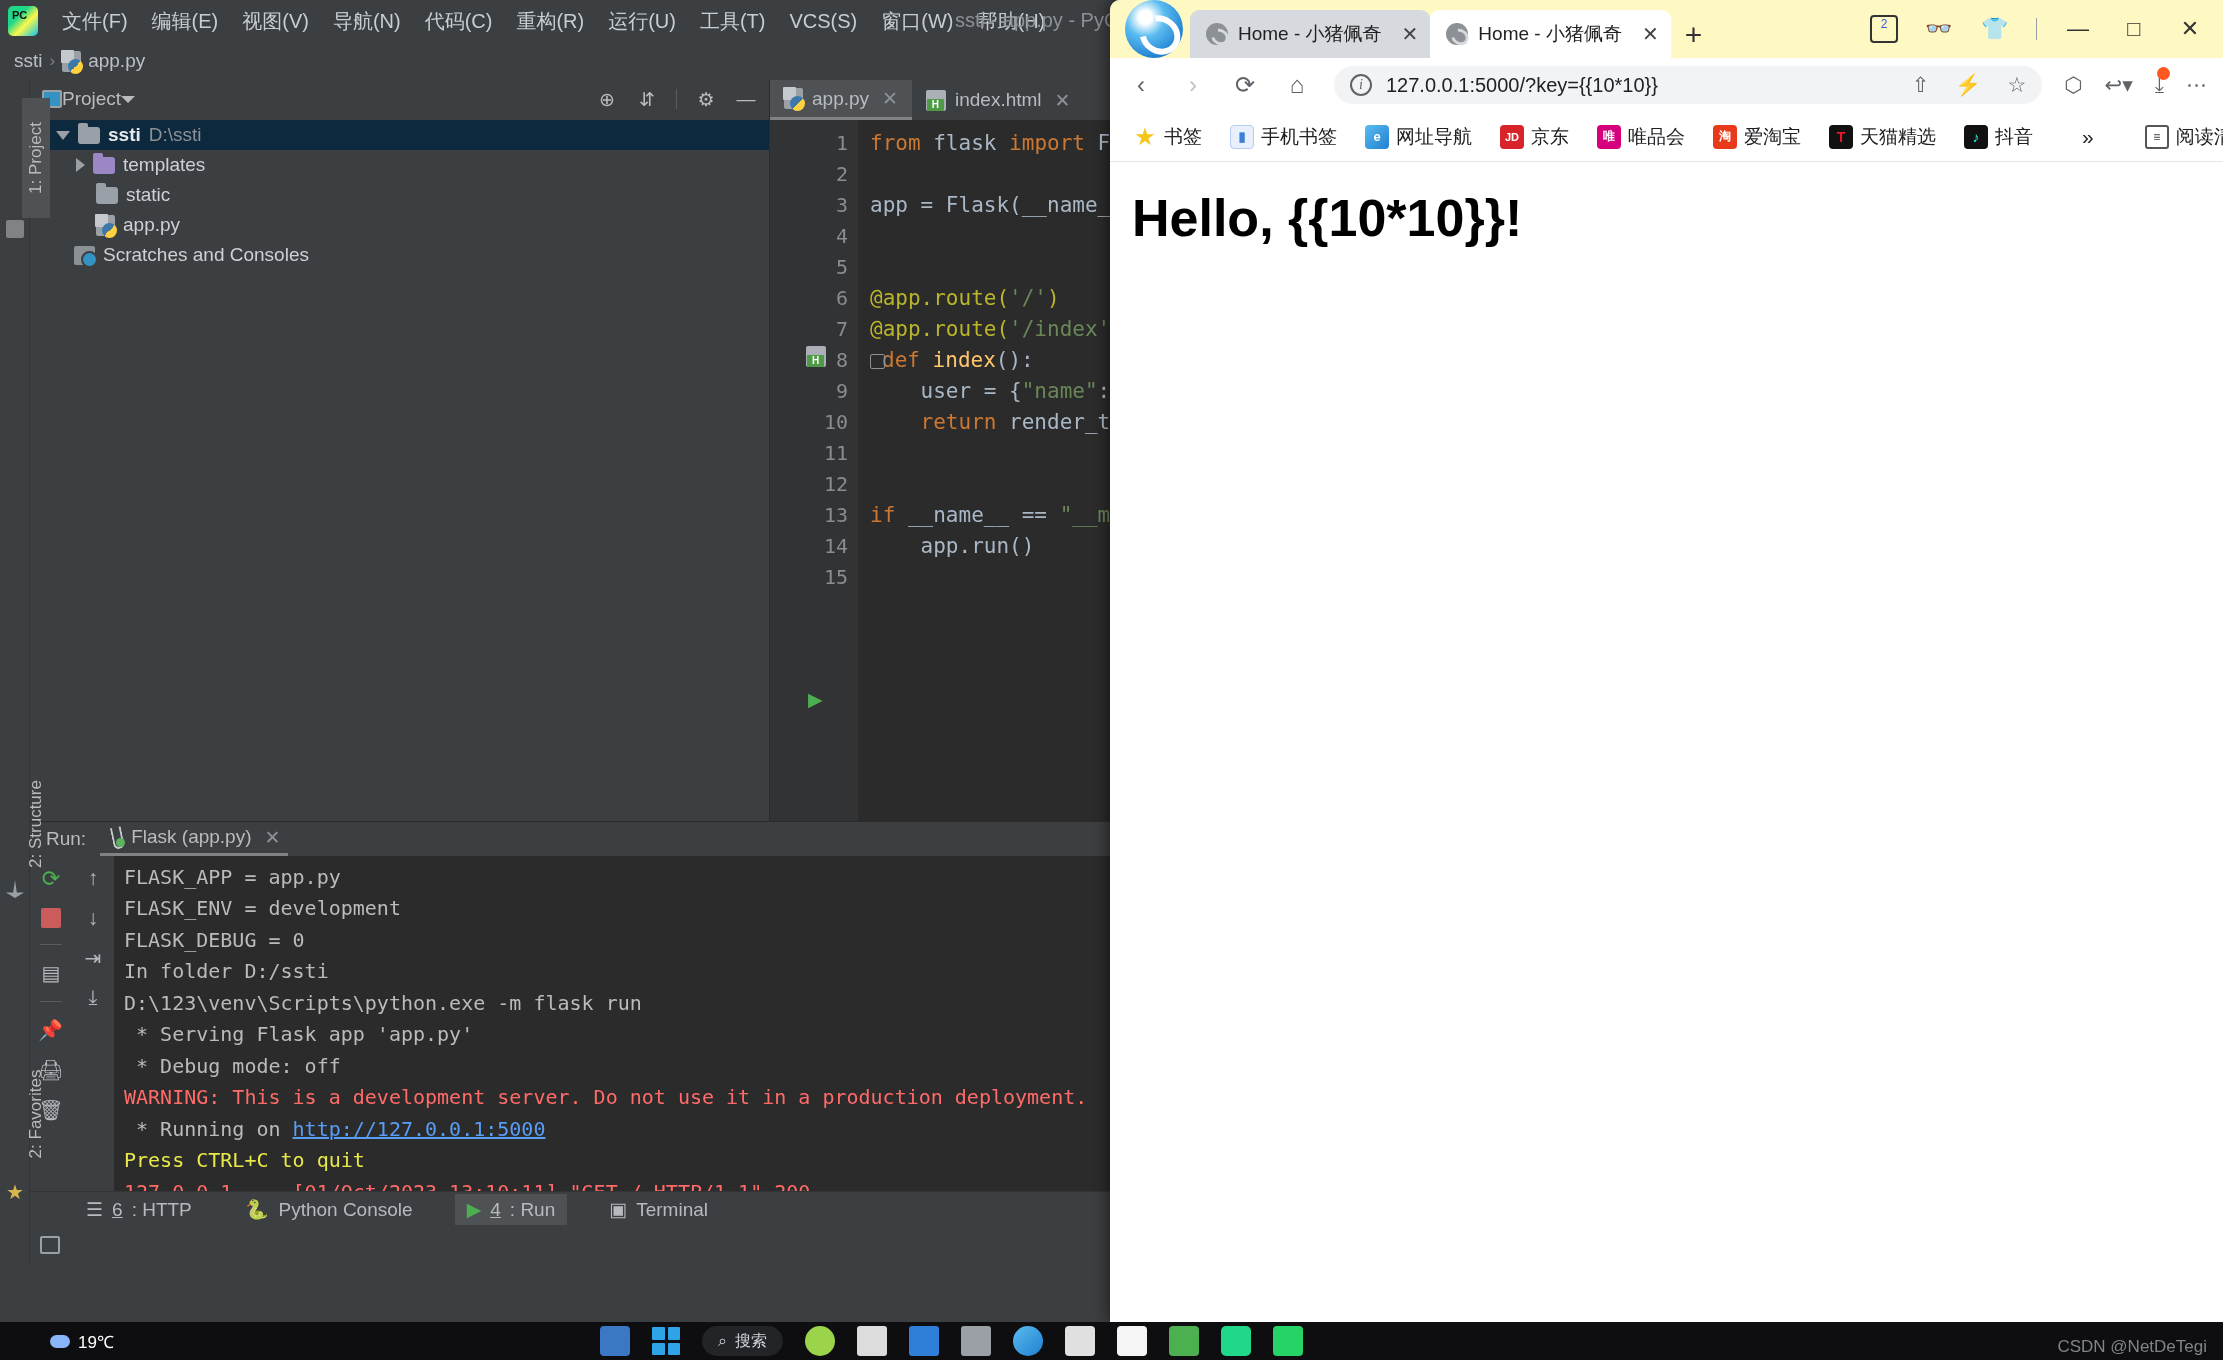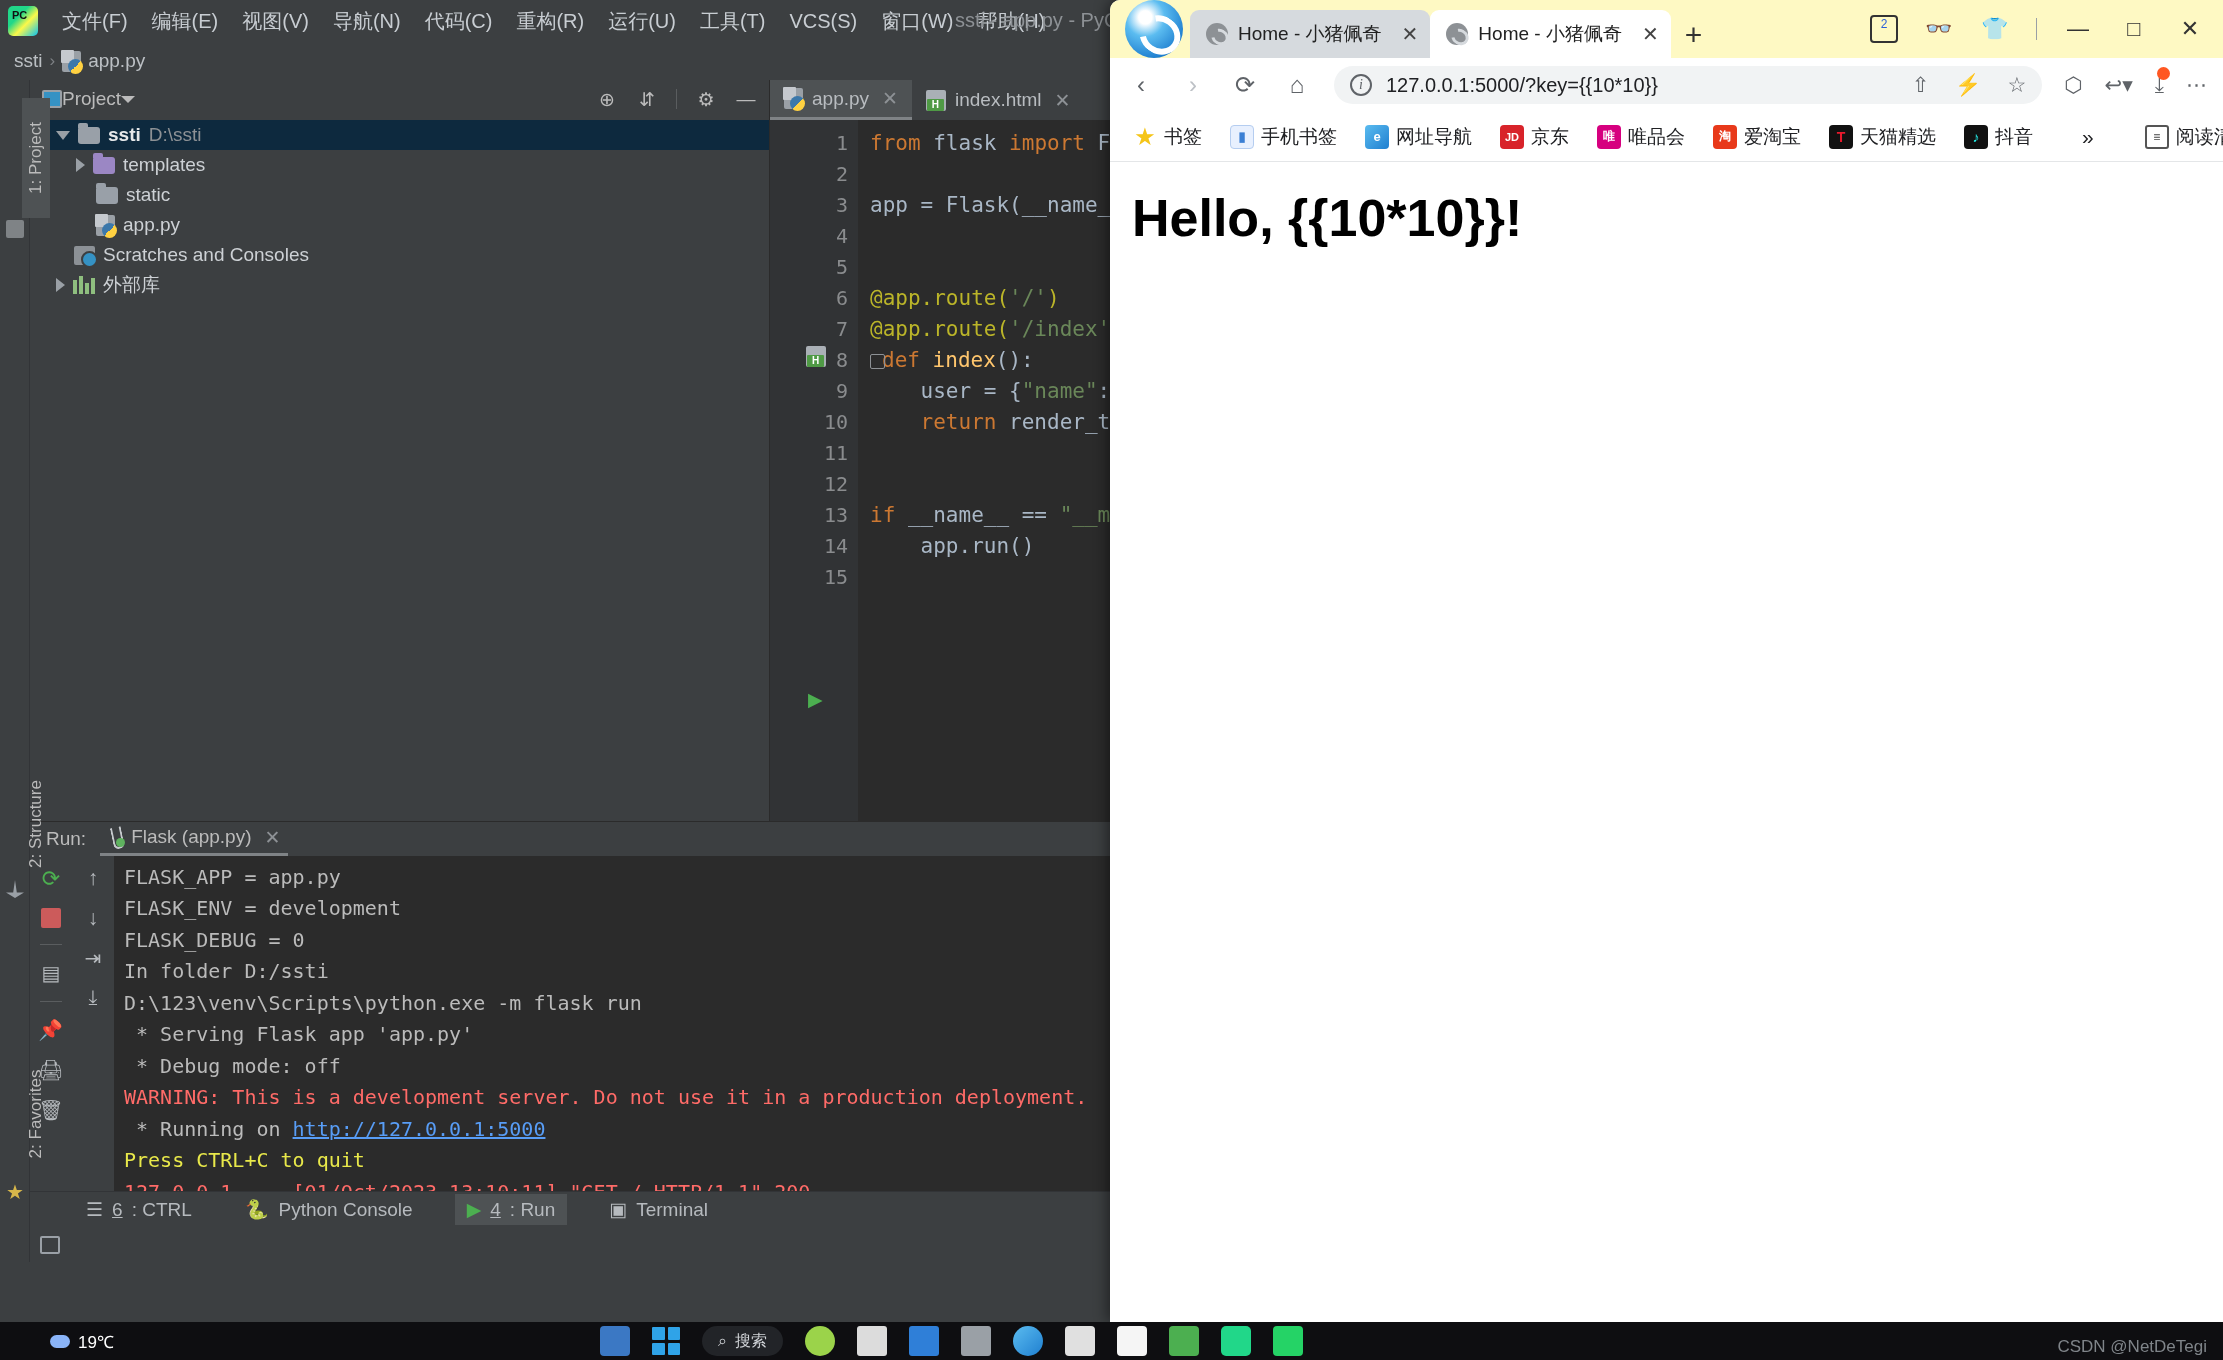--- a/index.html
+++ b/index.html
@@ -266,30 +266,20 @@
                 <span class="folder"></span>
                 <span class="tlabel">static</span>
               </div>
               <div class="tnode" style="padding-left:66px;">
                 <span class="pyicon"></span>
                 <span class="tlabel">app.py</span>
               </div>
               <div class="tnode" style="padding-left:44px;">
                 <span class="scr-icon"></span>
                 <span class="tlabel">Scratches and Consoles</span>
-              </div>
-              <div class="tnode" style="padding-left:26px;">
-                <span class="tri"></span>
-                <span class="lib-icon">
-                    <i style="height:14px"></i>
-                    <i style="height:18px"></i>
-                    <i style="height:11px"></i>
-                    <i style="height:16px"></i>
-                  </span>
-                <span class="tlabel">外部库</span>
               </div>
             </div>
           </div>
 
           <div class="editor-area">
             <div class="ed-tabs">
               <div class="ed-tab active">
                 <span class="pyicon"></span>
                 <span>app.py</span>
                 <span class="x">✕</span>
@@ -382,21 +372,21 @@
               <div class="conline c-yel">Press CTRL+C to quit</div>
               <div class="conline c-red">127.0.0.1 - - [01/Oct/2023 13:10:11] "GET / HTTP/1.1" 200 -</div>
             </div>
           </div>
         </div>
 
         <div class="pc-status">
           <span class="sbtn">
               <span>☰</span>
               <u>6</u>
-              <span>: CTRL</span>
+              <span>: HTTP</span>
             </span>
           <span class="sbtn">
               <span>🐍</span>
               <span>Python Console</span>
             </span>
           <span class="sbtn active">
               <span style="color:#4caf50;">▶</span>
               <u>4</u>
               <span>: Run</span>
             </span>

